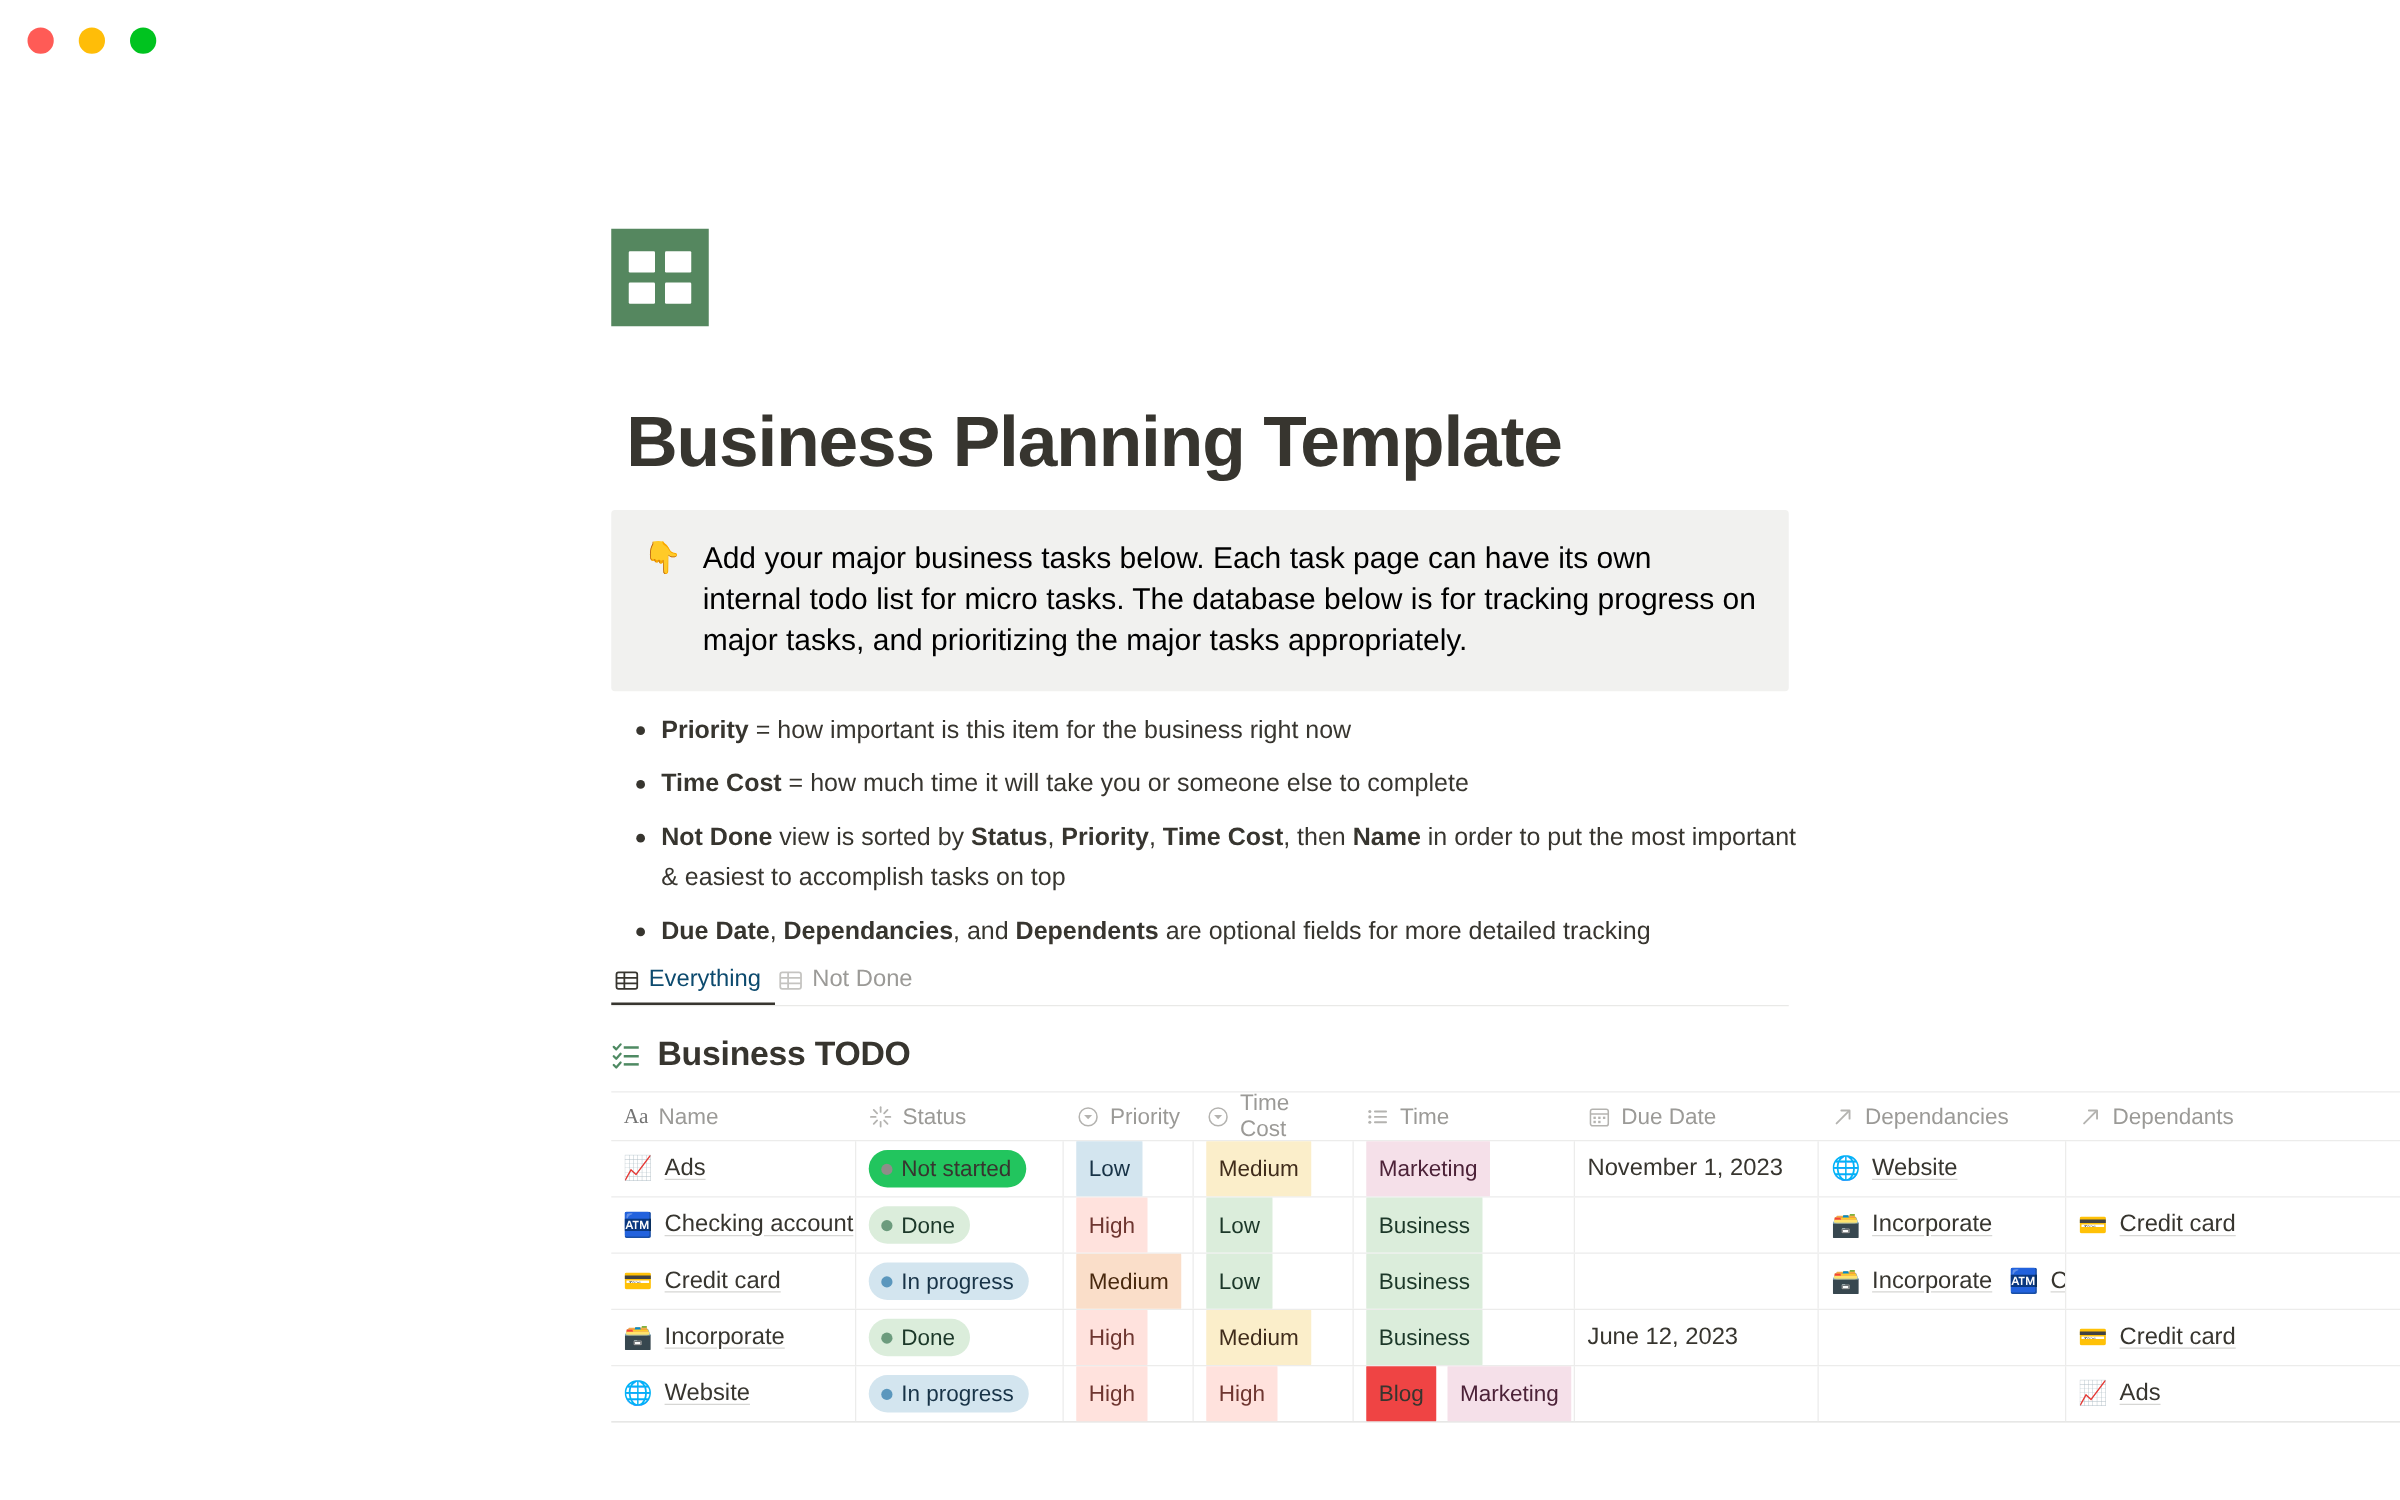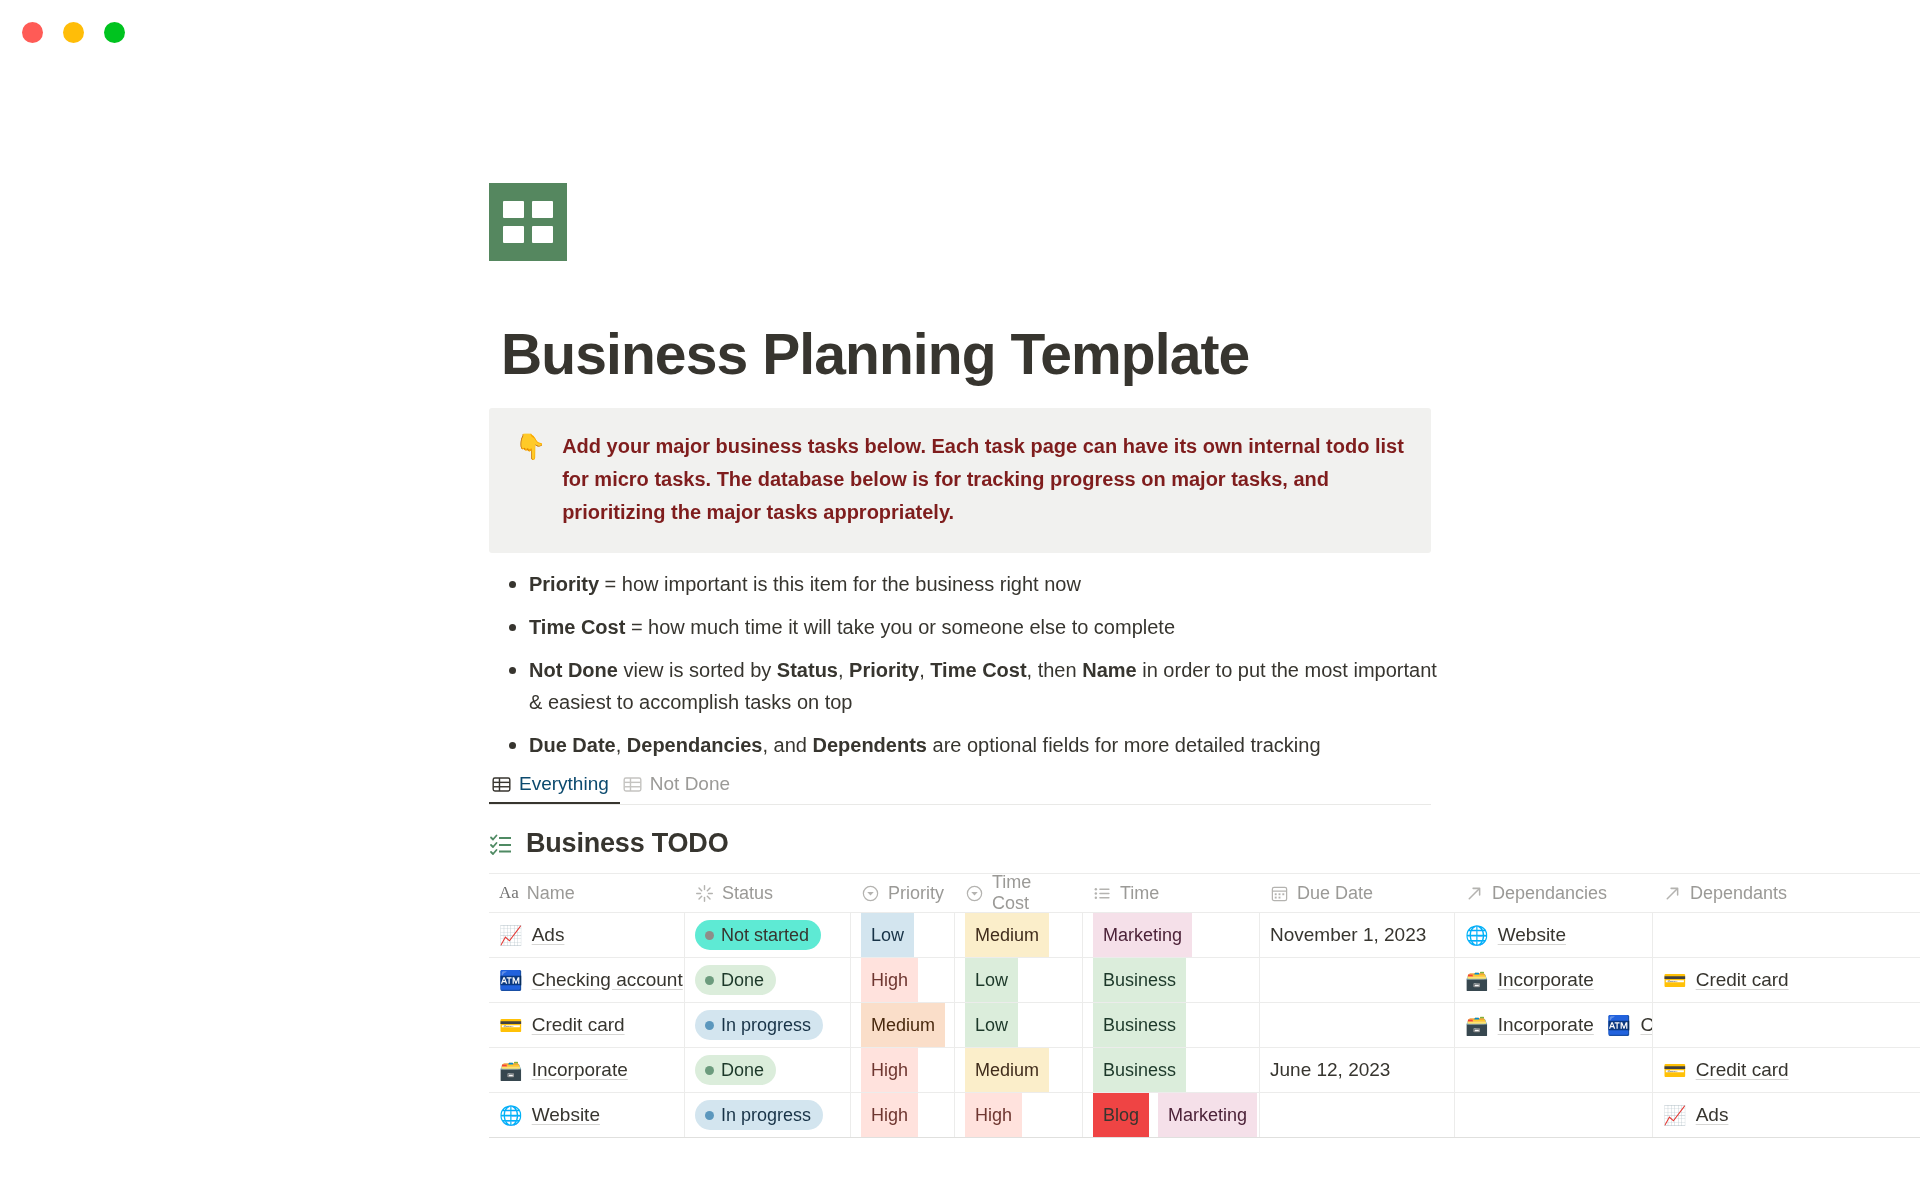--- a/index.html
+++ b/index.html
@@ -57,24 +57,23 @@
     left: 0px; top: 408px;
     width: 942px;
     background: #f1f1ef;
     border-radius: 3px;
     padding: 22px 26px 24px 26px;
     display: flex;
     gap: 16px;
   }
   .callout-emoji { font-size: 25px; line-height: 33px; flex: none; }
   .callout-text {
-    font-size: 20px;
+    font-size: 24px;
     line-height: 33px;
-    color: #7f1d1d;
-    font-weight: bold;
+    color: #000000;
   }
 
   
   .bullets { position: absolute; left: 0px; top: 568px; width: 960px; }
   .bullet {
     position: relative;
     padding-left: 40px;
     font-size: 20px;
     line-height: 32px;
     color: #37352f;
@@ -337,21 +336,21 @@
       </div>
     <div class="tbody" id="tbody">
         <div class="trow">
           <div class="tcell c-name">
             <span class="entity">
               <span class="emj">📈</span>
               <span class="etext">Ads</span>
             </span>
           </div>
           <div class="tcell c-status">
-            <span class="pill round" style="background:#5eead4;color:#37352f">
+            <span class="pill round" style="background:#22c55e;color:#37352f">
               <span class="sdot" style="background:#8e8d89"></span>
               <span>Not started</span>
             </span>
           </div>
           <div class="tcell c-prio">
             <span class="pill" style="background:#d3e5ef;color:#183347">Low</span>
           </div>
           <div class="tcell c-time">
             <span class="pill" style="background:#fbeeca;color:#402c1b">Medium</span>
           </div>

